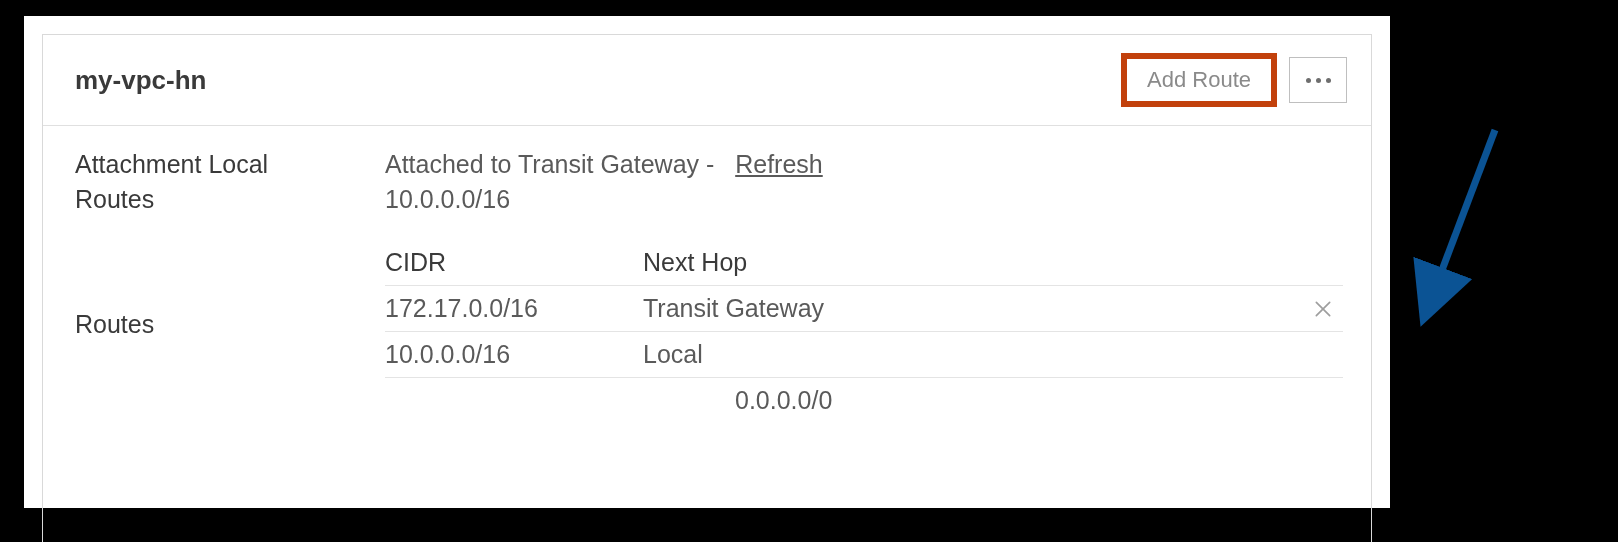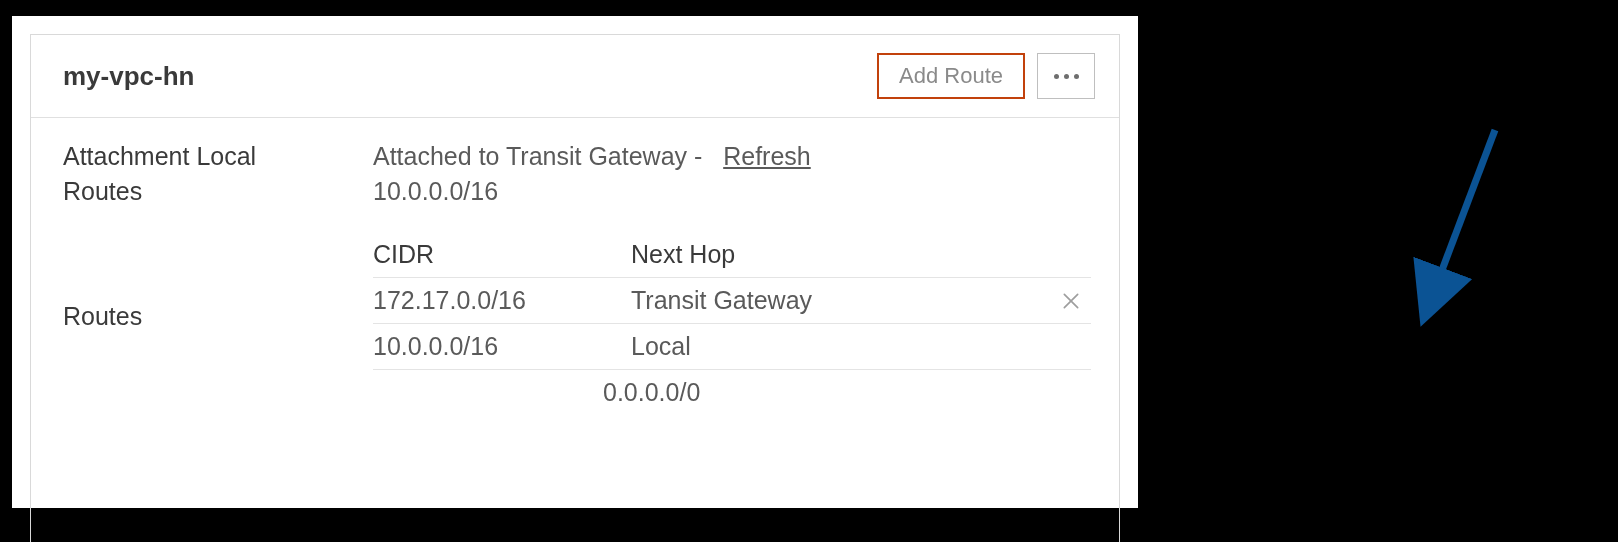--- a/index.html
+++ b/index.html
@@ -6,23 +6,23 @@
   body{
     background:#000;
     width:1618px;
     height:542px;
     position:relative;
     font-family:"Helvetica Neue",Helvetica,Arial,sans-serif;
     -webkit-font-smoothing:antialiased;
   }
   .page{
     position:absolute;
-    left:12px;
+    left:24px;
     top:16px;
-    width:1126px;
+    width:1366px;
     height:492px;
     background:#fff;
     box-sizing:border-box;
     padding:18px 18px 0 18px;
   }
   .card{
     border:1px solid #d9d9d9;
     box-sizing:border-box;
     width:100%;
   }
@@ -37,21 +37,21 @@
     font-size:26px;
     font-weight:700;
     color:#3a3a3a;
   }
   .card-actions{
     display:flex;
     gap:12px;
     align-items:center;
   }
   .btn{
-    border:2px solid #c2410c;
+    border:6px solid #c2410c;
     background:#fff;
     color:#8a8a8a;
     font-size:22px;
     padding:10px 20px;
     line-height:1;
     cursor:pointer;
     font-family:inherit;
   }
   .btn-icon{
     border:1px solid #bfbfbf;

